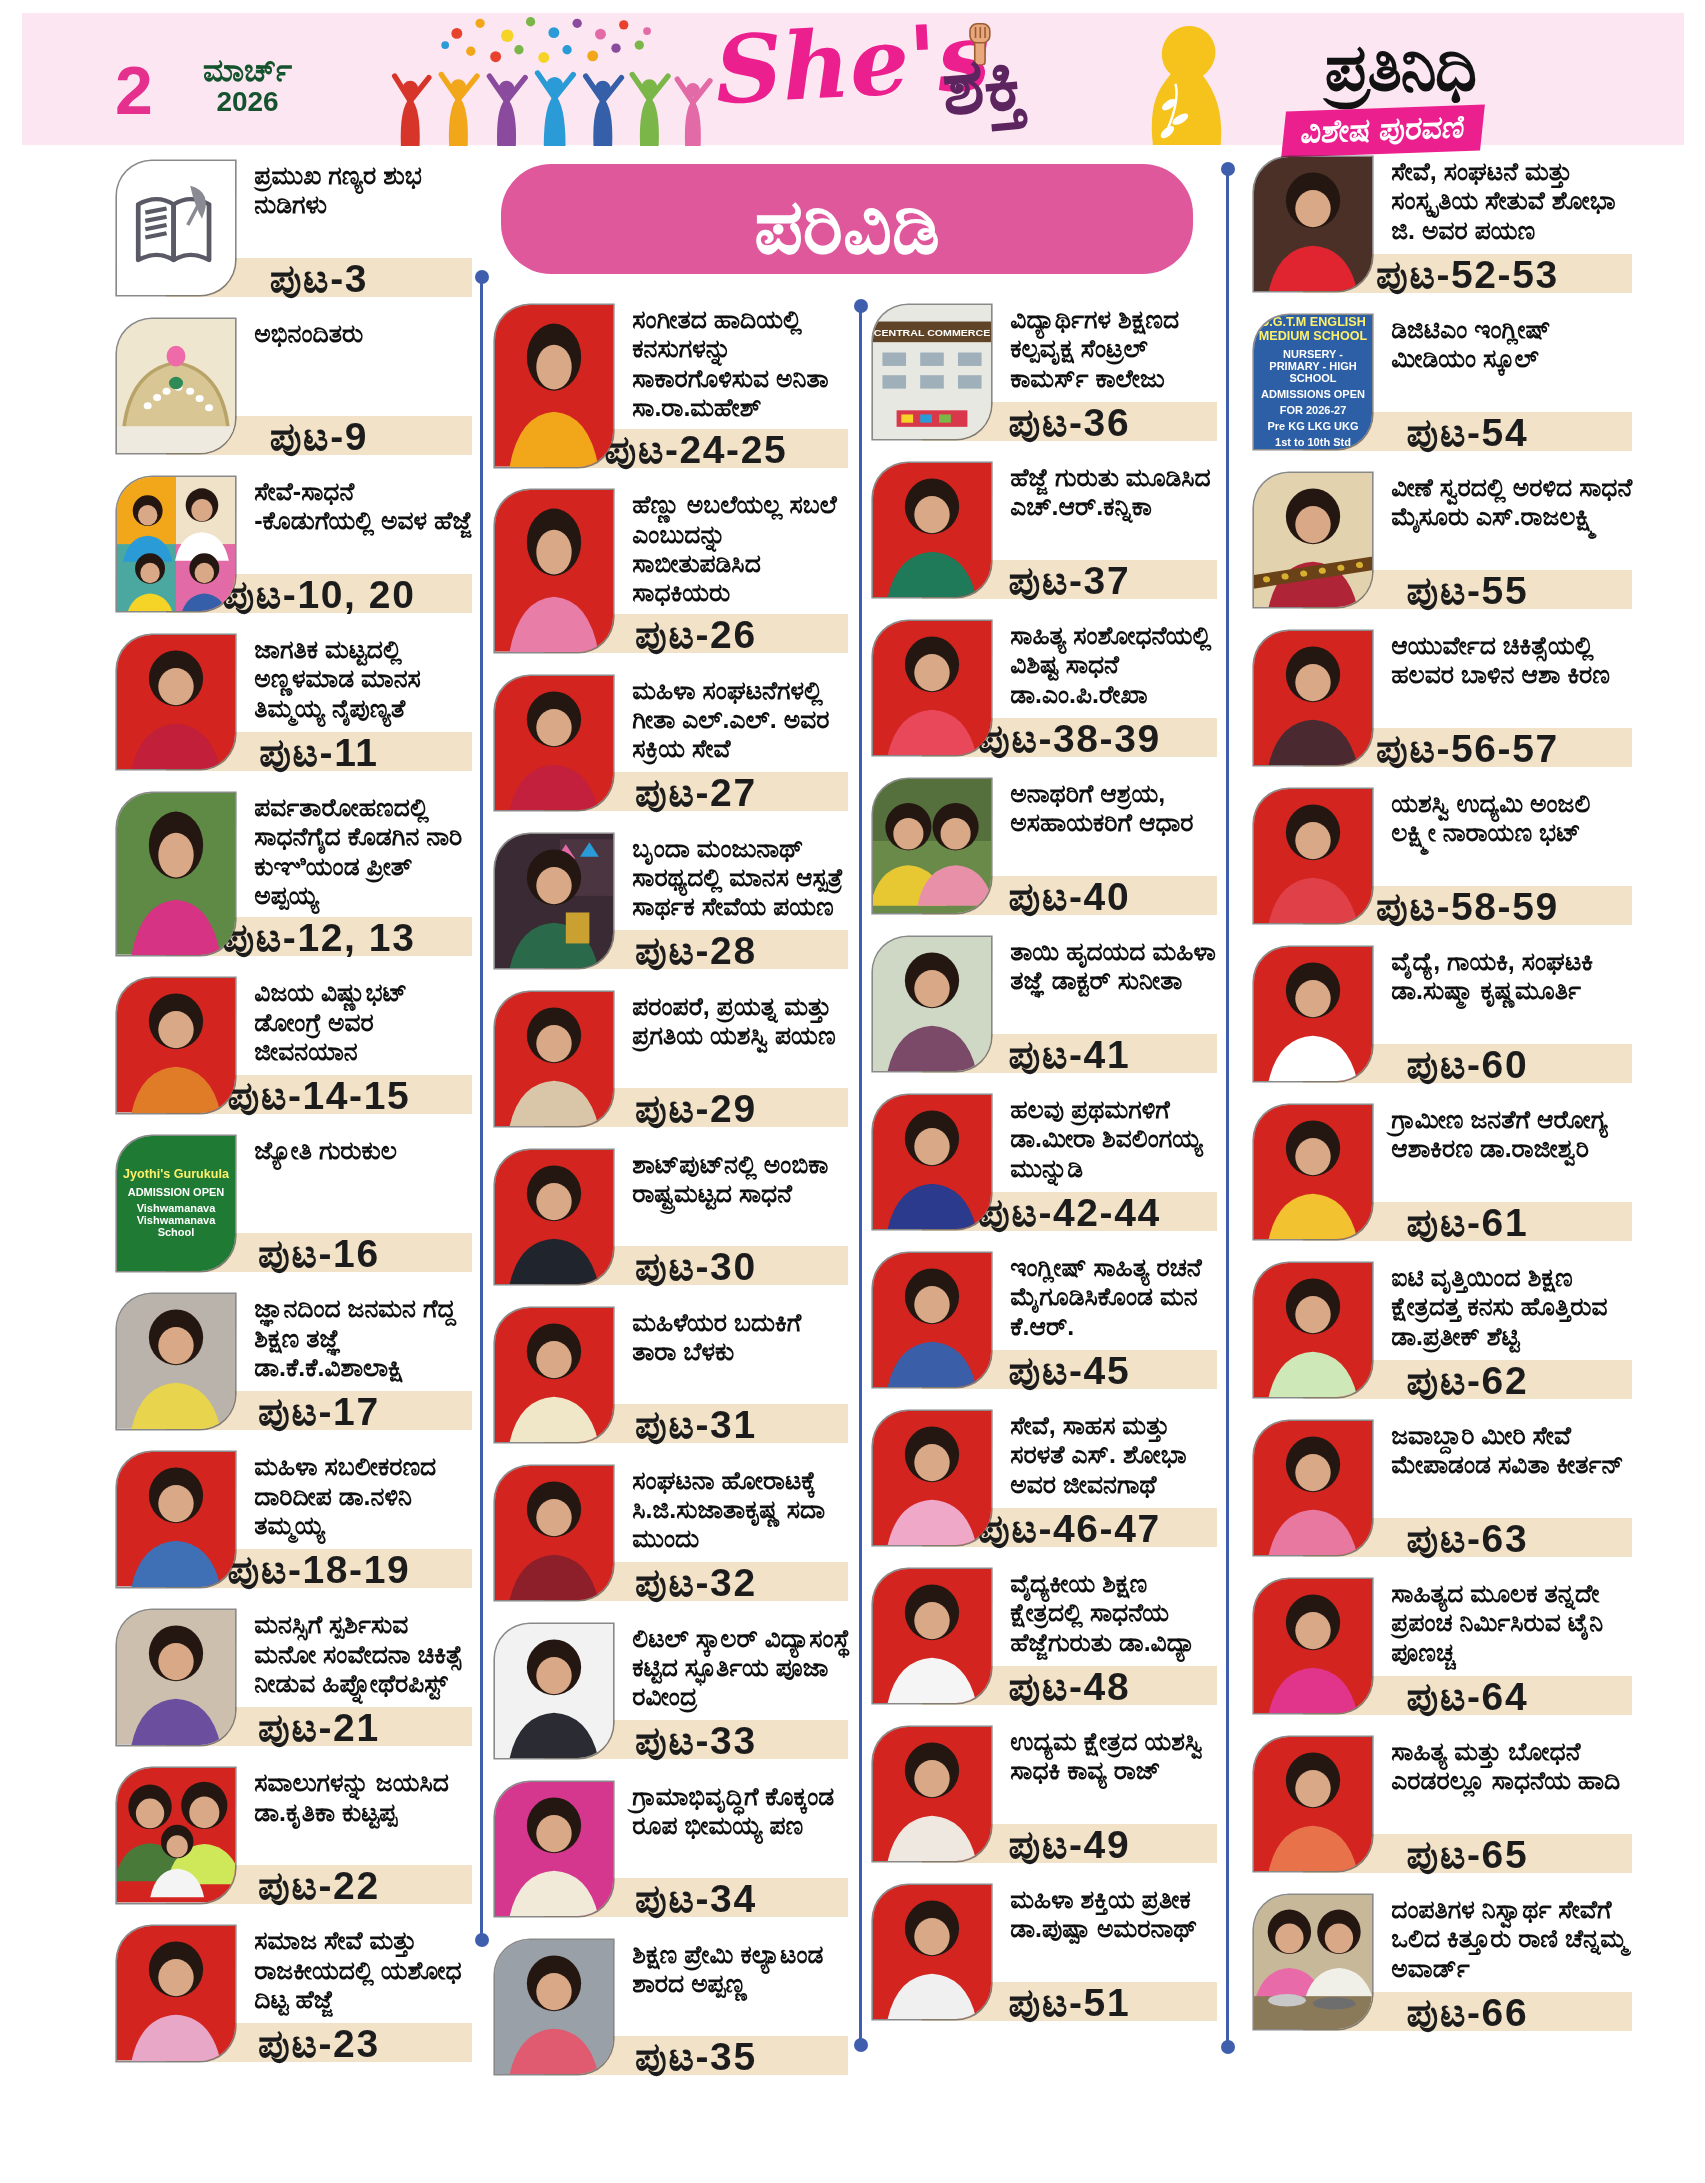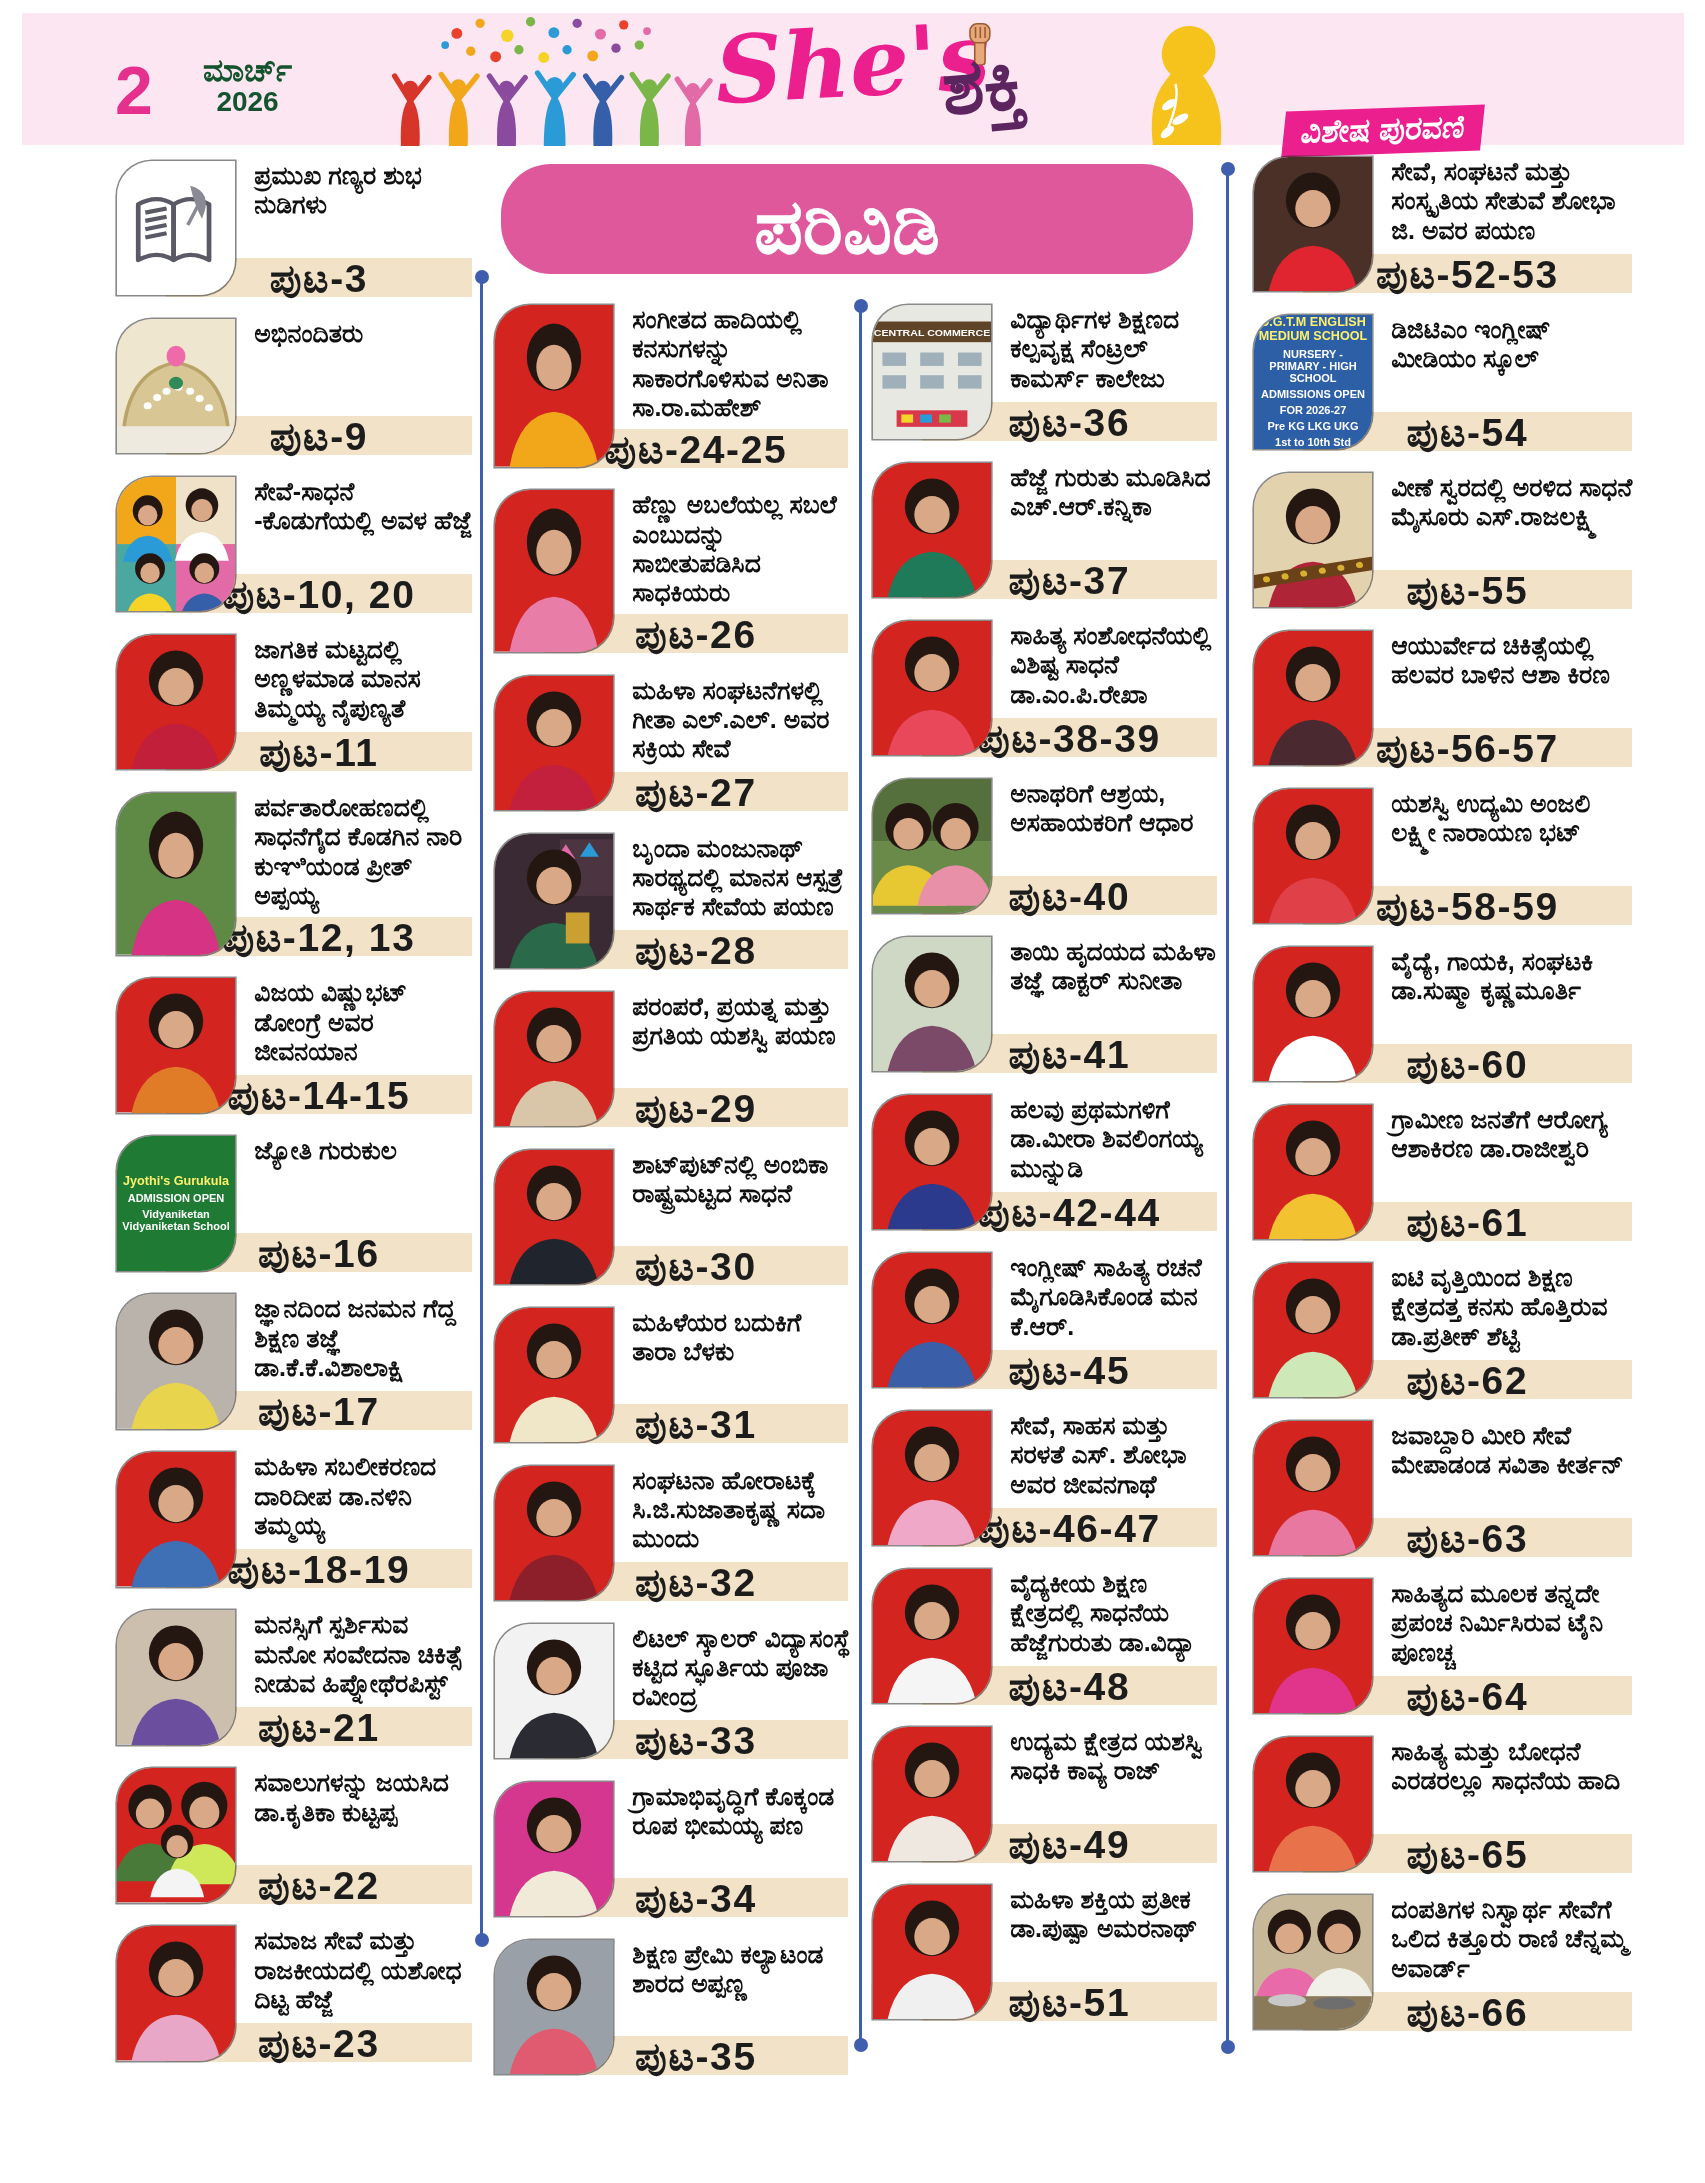--- a/index.html
+++ b/index.html
@@ -161,20 +161,21 @@
     <svg class="woman-art" viewBox="0 0 160 160">
       <path fill="#f6c31c" d="M52,160 C46,104 62,88 74,72 C62,62 58,40 72,24 C88,6 116,10 126,30 C134,46 128,64 114,74 C128,92 140,118 136,160 Z"></path>
       <g fill="#ffffff">
         <ellipse cx="72" cy="110" rx="10" ry="5" transform="rotate(-35 72 110)"></ellipse>
         <ellipse cx="86" cy="128" rx="11" ry="5" transform="rotate(-30 86 128)"></ellipse>
         <ellipse cx="70" cy="144" rx="10" ry="5" transform="rotate(-40 70 144)"></ellipse>
       </g>
       <path fill="none" stroke="#ffffff" stroke-width="3" d="M66,150 C80,120 84,100 80,84"></path>
     </svg>
 
+    <div class="brand">ಪ್ರತಿನಿಧಿ</div>
     <div class="brand-sub">ವಿಶೇಷ ಪುರವಣಿ</div>
   </div>
 
   <div class="toc-title">ಪರಿವಿಡಿ</div>
 
   <div class="divider d1"></div>
   <div class="divider d2"></div>
   <div class="divider d3"></div>
 
   <div class="toc-col" id="col1">
@@ -287,21 +288,21 @@
           </svg>
         </div>
         <div class="etext">ವಿಜಯ ವಿಷ್ಣುಭಟ್ ಡೋಂಗ್ರೆ ಅವರ ಜೀವನಯಾನ</div>
         <div class="pagebar">ಪುಟ-14-15</div>
       </div>
       <div class="entry">
         <div class="photo">
           <div class="adbox" style="background: rgb(31, 122, 52);">
             <span>Jyothi's Gurukula</span>
             <span>ADMISSION OPEN</span>
-            <span>Vidyaniketan Vidyaniketan School</span>
+            <span>Vishwamanava Vishwamanava School</span>
           </div>
         </div>
         <div class="etext">ಜ್ಯೋತಿ ಗುರುಕುಲ</div>
         <div class="pagebar">ಪುಟ-16</div>
       </div>
       <div class="entry">
         <div class="photo">
           <svg viewBox="0 0 100 130" preserveAspectRatio="none">
             <rect width="100" height="130" fill="#b9b3ab"></rect>
             <ellipse cx="50" cy="42" rx="23" ry="27" fill="#241712"></ellipse>

